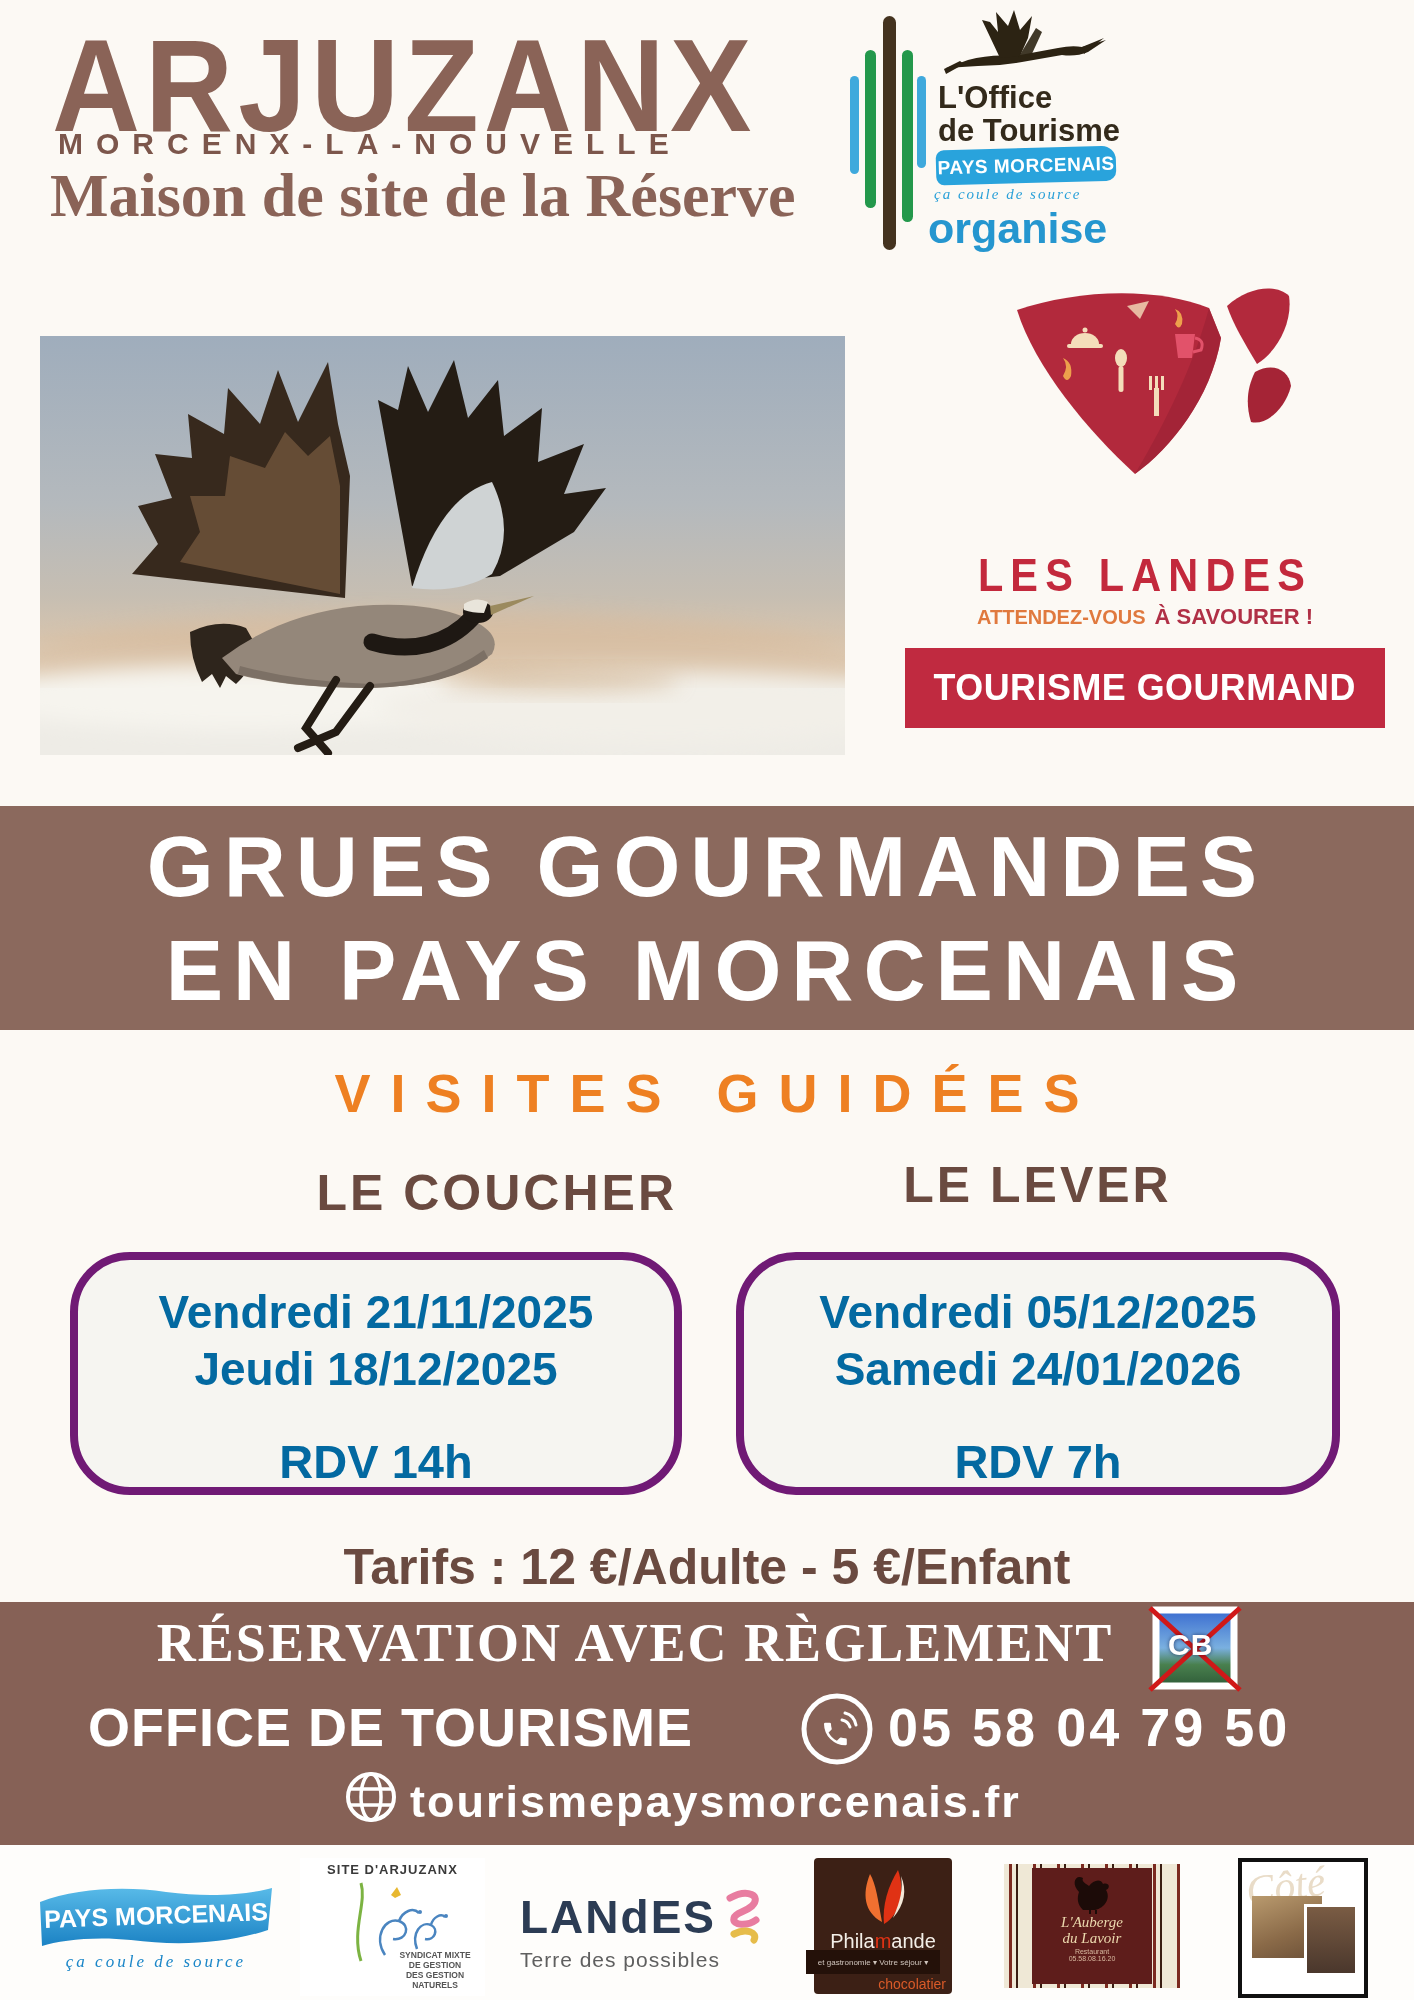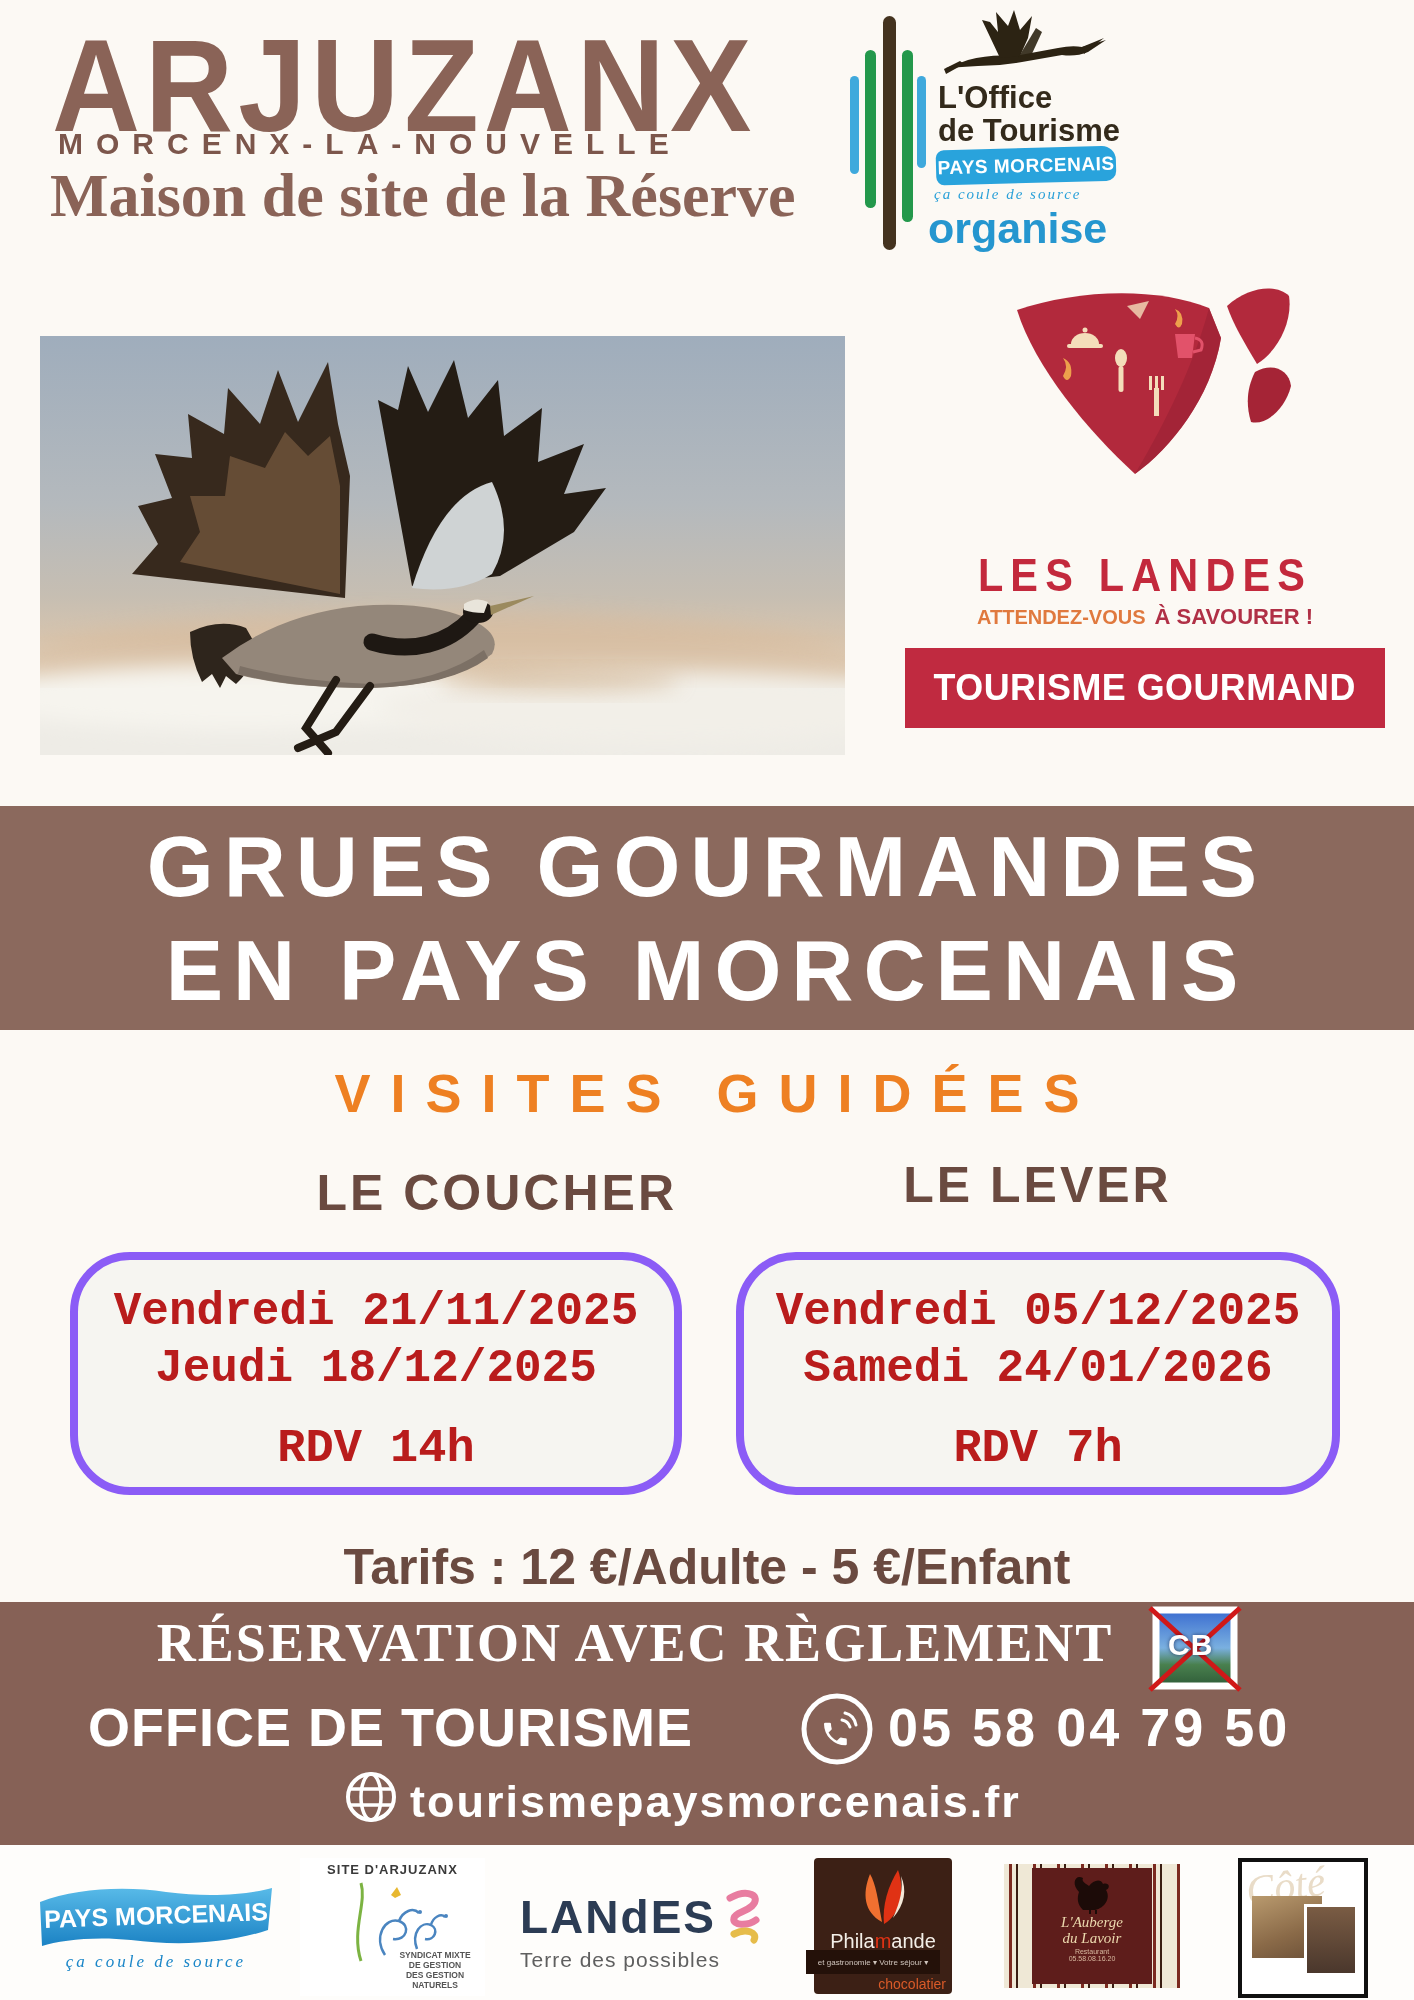--- a/index.html
+++ b/index.html
@@ -34,25 +34,25 @@
 
   
   .band{left:0;top:806px;width:1414px;height:224px;background:#8b695d;display:flex;flex-direction:column;align-items:center;justify-content:center;}
   .band div{color:#fff;font-size:86px;font-weight:800;letter-spacing:10px;line-height:104px;white-space:nowrap;}
 
   
   .visites{left:0;top:1062px;width:1414px;text-align:center;font-size:54px;font-weight:800;letter-spacing:20px;padding-left:10px;color:#ee8022;}
   .col-title{font-size:50px;font-weight:800;letter-spacing:3px;color:#6a4a40;text-align:center;}
   .coucher-title{left:62px;top:1164px;width:615px;text-align:right;}
   .lever-title{left:735px;top:1156px;width:605px;}
-  .datebox{border:8px solid #8b5cf6;border-radius:60px;background:#f6f5f1;text-align:center;font-family:Liberation Mono, monospace;color:#b91c1c;padding-top:24px;box-sizing:border-box;}
+  .datebox{border:8px solid #701a75;border-radius:60px;background:#f6f5f1;text-align:center;font-family:Liberation Sans, sans-serif;color:#0369a1;padding-top:24px;box-sizing:border-box;}
   .box1{left:70px;top:1252px;width:612px;height:243px;}
   .box2{left:736px;top:1252px;width:604px;height:243px;}
   .date{font-size:46px;font-weight:700;line-height:57px;}
-  .rdv{font-size:47px;font-weight:700;margin-top:24px;}
+  .rdv{font-size:47px;font-weight:700;margin-top:36px;}
   .tarifs{left:0;top:1538px;width:1414px;text-align:center;font-size:50px;font-weight:800;color:#6a4a40;}
 
   
   .footer{left:0;top:1602px;width:1414px;height:243px;background:#866156;}
   .f-booking{left:0;top:1612px;width:1270px;text-align:center;font-family:"Liberation Serif",serif;font-size:54px;font-weight:700;letter-spacing:2px;color:#fff;}
   .cb-icon{left:1146px;top:1606px;width:98px;height:86px;}
   .cb-label{left:1168px;top:1628px;font-size:30px;font-weight:800;color:#fff;letter-spacing:1px;text-shadow:0 0 4px rgba(0,0,40,.6);}
   .f-office{left:88px;top:1696px;font-size:54px;font-weight:800;color:#fff;letter-spacing:1px;}
   .phone-icon{left:798px;top:1690px;width:78px;height:78px;}
   .f-phone{left:888px;top:1696px;font-size:54px;font-weight:800;color:#fff;letter-spacing:3px;}

